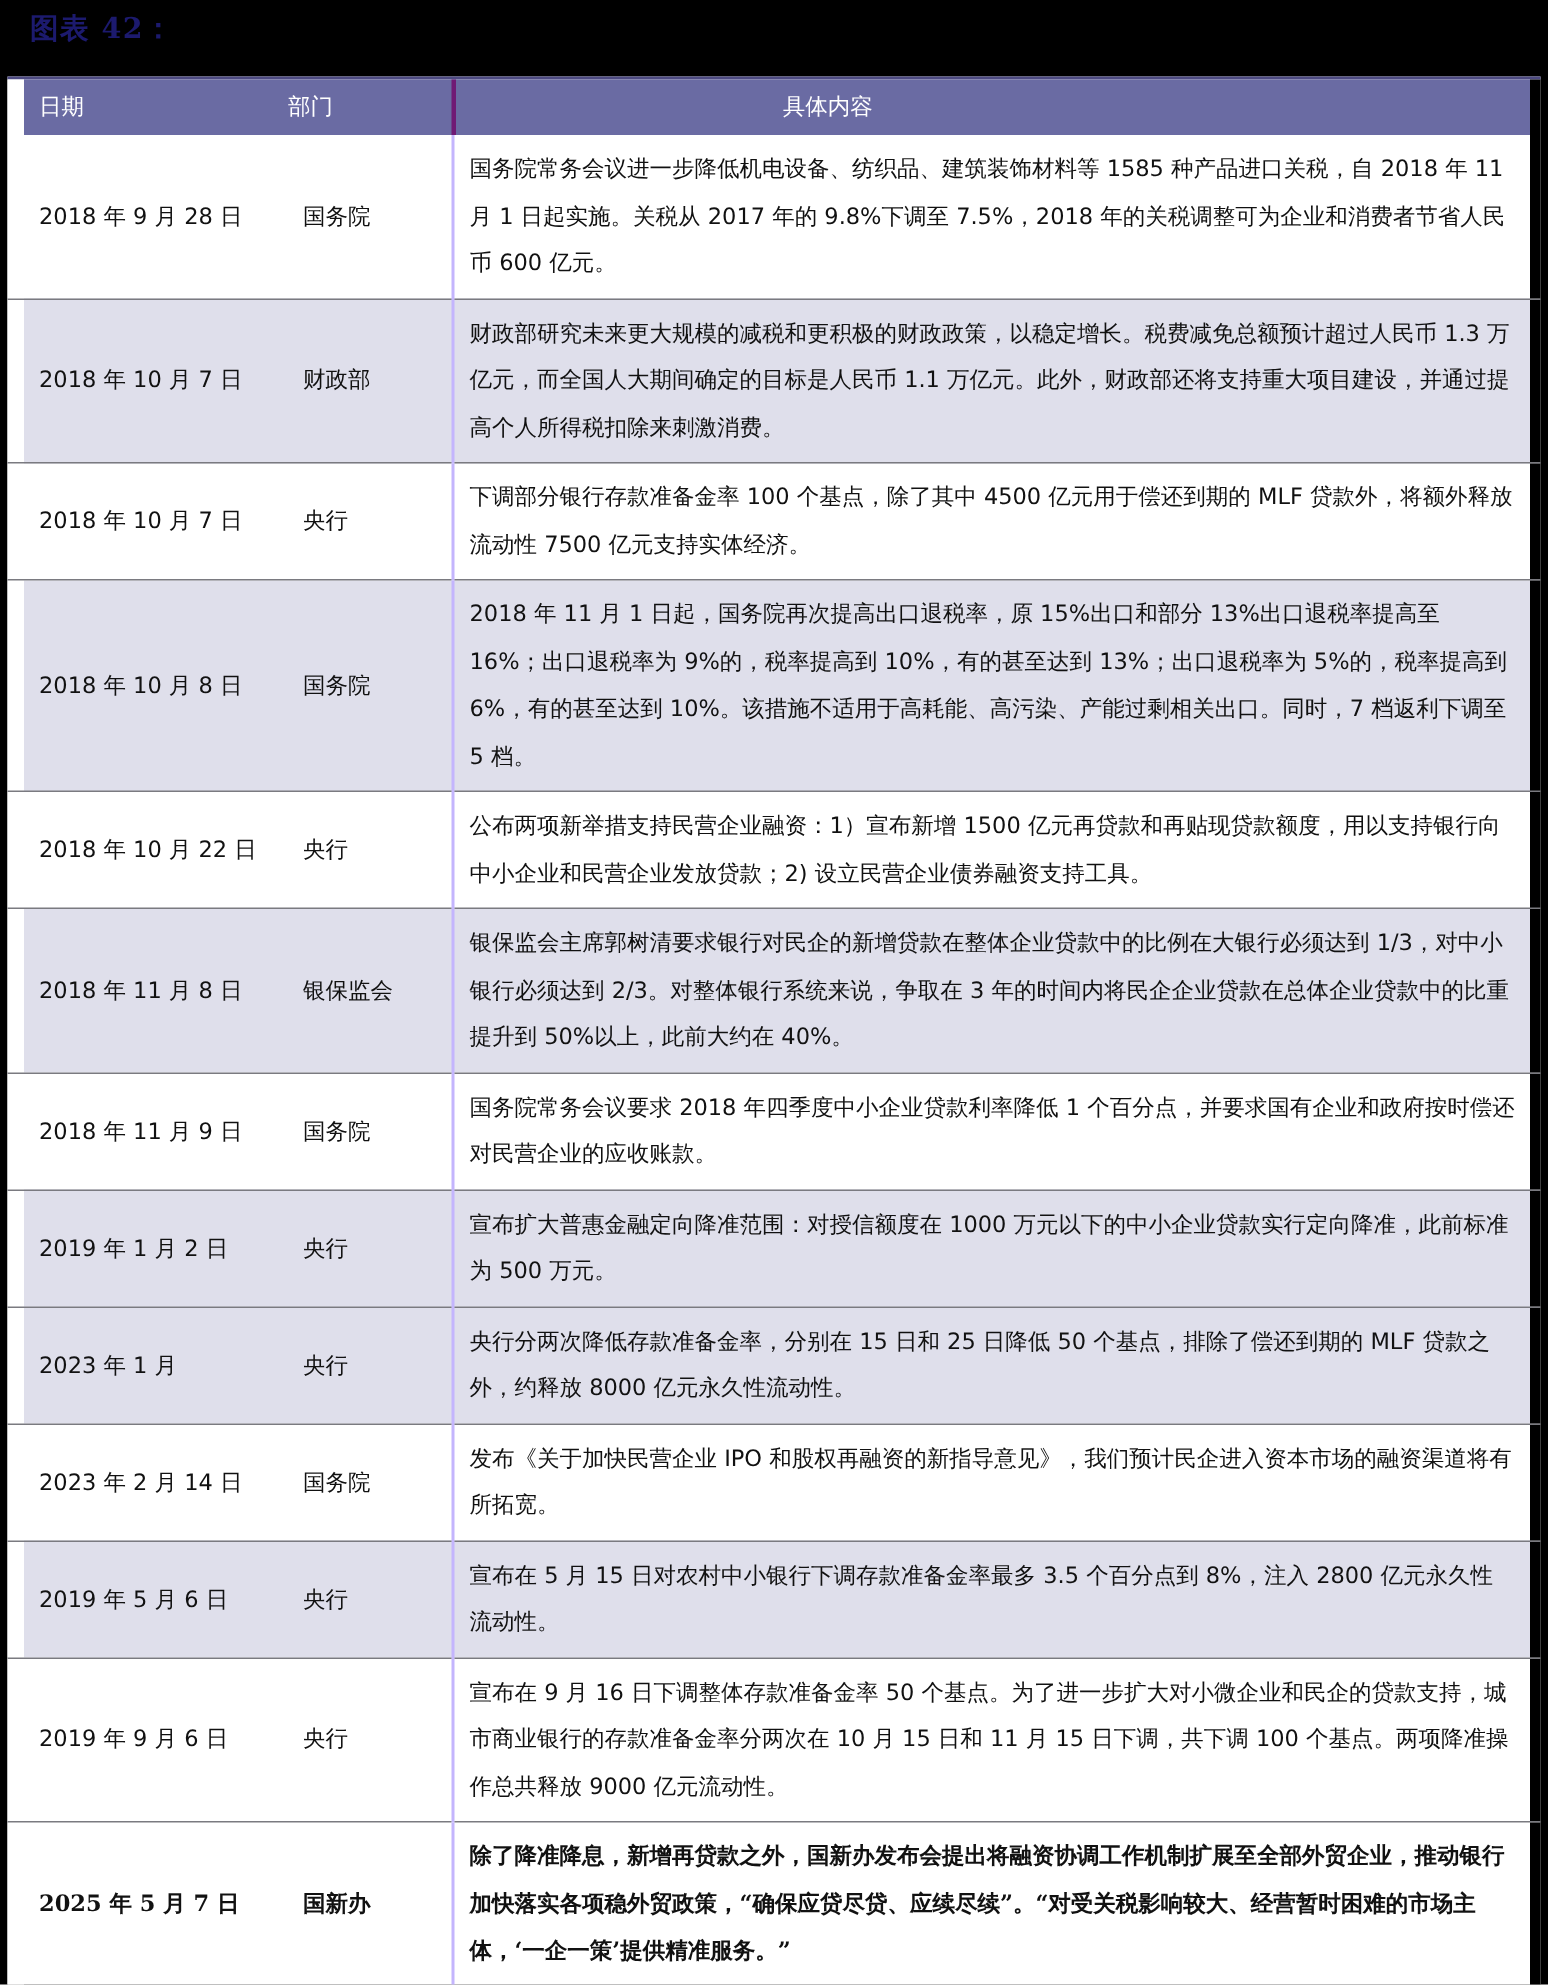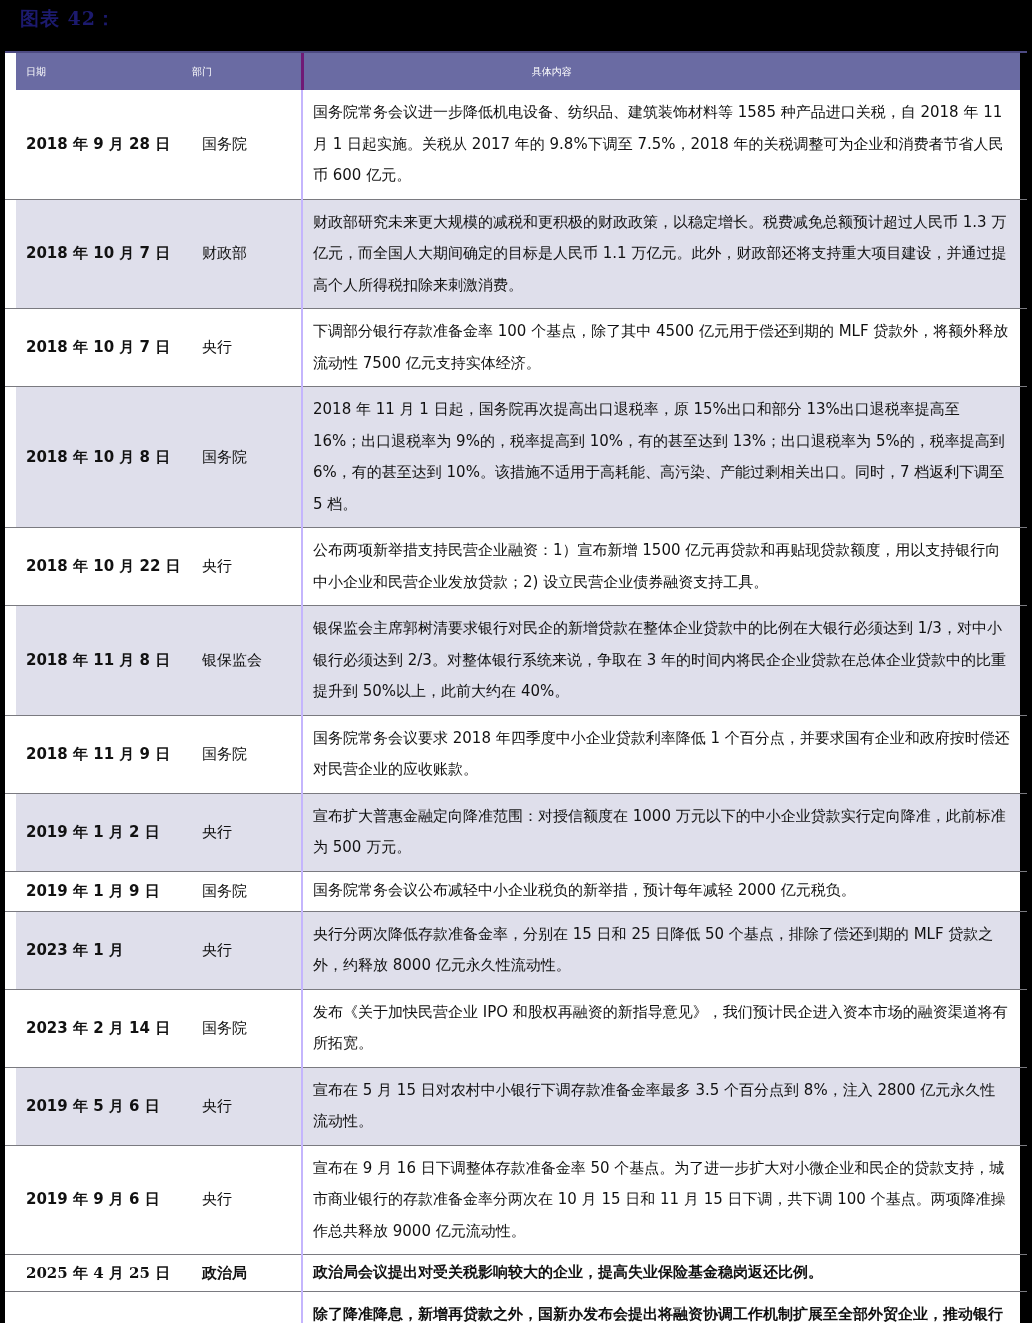--- a/index.html
+++ b/index.html
@@ -15,32 +15,32 @@
     position:absolute; left:5px; top:51px; width:1022px; background:#fff;
     border-top:2px solid #4d4a82;
   }
   table { border-collapse:collapse; width:1022px; table-layout:fixed; }
   col.c-left { width:11px; }
   col.c-date { width:176px; }
   col.c-dept { width:110px; }
   col.c-content { width:718px; }
   col.c-right { width:7px; }
   thead th {
-    background:#6a6ba3; color:#fff; font-weight:normal; font-size:10px; height:37px;
+    background:#6a6ba3; color:#fff; font-weight:normal; font-size:15px; height:37px;
     text-align:left; padding:0; vertical-align:middle;margin-left:13px;
   }
   thead th.h-date { padding-left:10px; }
   thead th.h-dept { padding-right:30px; }
   thead th.h-content { text-align:center; border-left:3px solid #701a75; padding-right:220px; }
   thead th.h-left { background:#fff; }
   thead th.h-right { background:#000; }
   td { padding:0; vertical-align:middle; font-size:15px; color:#111; }
   td.edge-l { background:#fff; }
   td.edge-r { background:#000; }
-  td.date { padding-left:10px; white-space:nowrap;font-weight:bold; }
+  td.date { padding-left:10px; white-space:nowrap; }
   td.dept { padding-left:10px; }
   td.content { padding:7px 10px 7px 10px; line-height:31.5px; border-left:2px solid #c4b5fd; }
   tr.row { border-bottom:1.5px solid #7a7a80; }
   tr.row.alt td.date, tr.row.alt td.dept, tr.row.alt td.content { background:#dfdfeb; }
   tr.row.bold td.date, tr.row.bold td.dept, tr.row.bold td.content { font-weight:bold; font-family:"DejaVu Serif", serif; }
   tr.row.last { border-bottom:3px solid #5b5990; }
   tr.row.thin td.content { padding-top:2px; padding-bottom:2px; }
 </style>
 </head>
 <body>
@@ -115,27 +115,20 @@
         <td class="content">国务院常务会议要求 2018 年四季度中小企业贷款利率降低 1 个百分点，并要求国有企业和政府按时偿还对民营企业的应收账款。</td>
         <td class="edge-r"></td>
       </tr>
       <tr class="row alt" style="height:68px">
         <td class="edge-l"></td>
         <td class="date">2019 年 1 月 2 日</td>
         <td class="dept">央行</td>
         <td class="content">宣布扩大普惠金融定向降准范围：对授信额度在 1000 万元以下的中小企业贷款实行定向降准，此前标准为 500 万元。</td>
         <td class="edge-r"></td>
       </tr>
-      <tr class="row thin" style="height:40px">
-        <td class="edge-l"></td>
-        <td class="date">2019 年 1 月 9 日</td>
-        <td class="dept">国务院</td>
-        <td class="content">国务院常务会议公布减轻中小企业税负的新举措，预计每年减轻 2000 亿元税负。</td>
-        <td class="edge-r"></td>
-      </tr>
       <tr class="row alt" style="height:67px">
         <td class="edge-l"></td>
         <td class="date">2023 年 1 月</td>
         <td class="dept">央行</td>
         <td class="content">央行分两次降低存款准备金率，分别在 15 日和 25 日降低 50 个基点，排除了偿还到期的 MLF 贷款之外，约释放 8000 亿元永久性流动性。</td>
         <td class="edge-r"></td>
       </tr>
       <tr class="row" style="height:70px">
         <td class="edge-l"></td>
         <td class="date">2023 年 2 月 14 日</td>
@@ -150,27 +143,20 @@
         <td class="content">宣布在 5 月 15 日对农村中小银行下调存款准备金率最多 3.5 个百分点到 8%，注入 2800 亿元永久性流动性。</td>
         <td class="edge-r"></td>
       </tr>
       <tr class="row" style="height:105px">
         <td class="edge-l"></td>
         <td class="date">2019 年 9 月 6 日</td>
         <td class="dept">央行</td>
         <td class="content">宣布在 9 月 16 日下调整体存款准备金率 50 个基点。为了进一步扩大对小微企业和民企的贷款支持，城市商业银行的存款准备金率分两次在 10 月 15 日和 11 月 15 日下调，共下调 100 个基点。两项降准操作总共释放 9000 亿元流动性。</td>
         <td class="edge-r"></td>
       </tr>
-      <tr class="row bold thin" style="height:37px">
-        <td class="edge-l"></td>
-        <td class="date">2025 年 4 月 25 日</td>
-        <td class="dept">政治局</td>
-        <td class="content">政治局会议提出对受关税影响较大的企业，提高失业保险基金稳岗返还比例。</td>
-        <td class="edge-r"></td>
-      </tr>
       <tr class="row bold last" style="height:101px">
         <td class="edge-l"></td>
         <td class="date">2025 年 5 月 7 日</td>
         <td class="dept">国新办</td>
         <td class="content">除了降准降息，新增再贷款之外，国新办发布会提出将融资协调工作机制扩展至全部外贸企业，推动银行加快落实各项稳外贸政策，“确保应贷尽贷、应续尽续”。“对受关税影响较大、经营暂时困难的市场主体，‘一企一策’提供精准服务。”</td>
         <td class="edge-r"></td>
       </tr>
     </tbody>
   </table>
 </div>

